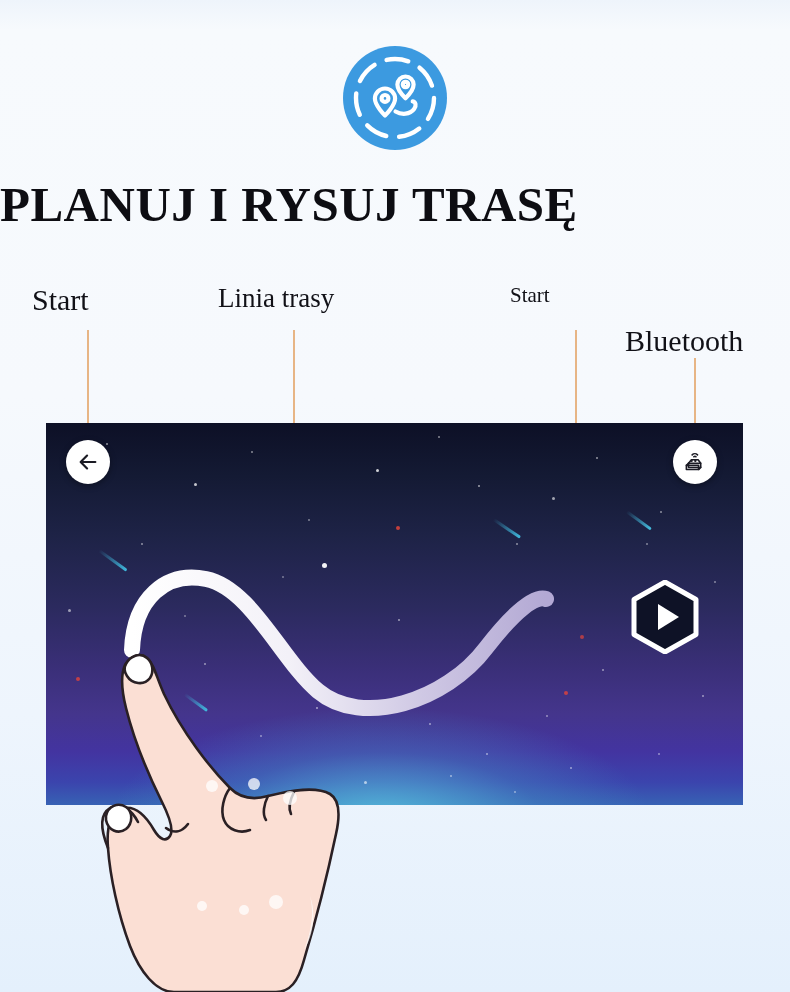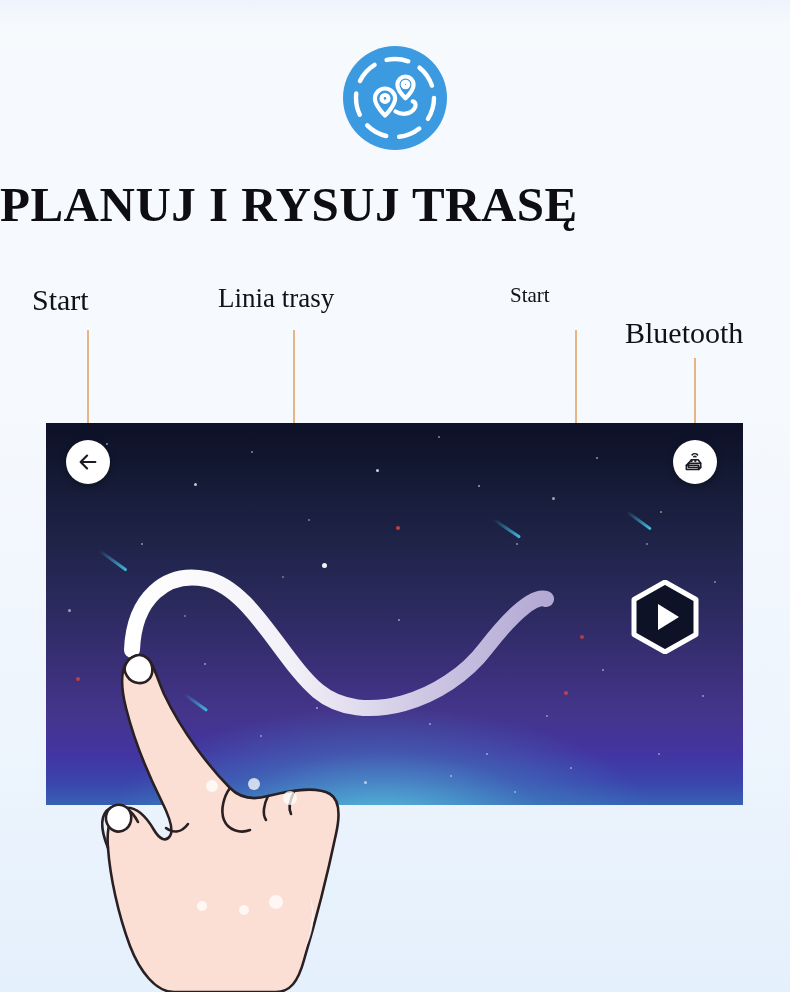--- a/index.html
+++ b/index.html
@@ -35,21 +35,21 @@
   .callout {
     position:absolute;
     font-family:"Liberation Serif", serif;
     font-weight:400;
     color:#111117;
     white-space:nowrap;
   }
   .callout.wstecz    { left:32px;  top:283px; font-size:30px; }
   .callout.linia     { left:218px; top:283px; font-size:27px; }
   .callout.start     { left:510px; top:283px; font-size:21px; }
-  .callout.bluetooth { left:625px; top:316px; font-size:30px; }
+  .callout.bluetooth { left:625px; top:324px; font-size:30px; }
 
   
   .leader { position:absolute; background:#e7b585; }
   .leader.v { width:2px; }
   .leader.h { height:2px; }
 
   .leader-wstecz { left:87px;  top:330px; height:130px; }
   .leader-linia  { left:293px; top:330px; height:287px; }
   .leader-bt     { left:694px; top:358px; height:100px; }
   .leader-start-v{ left:575px; top:330px; height:283px; }

